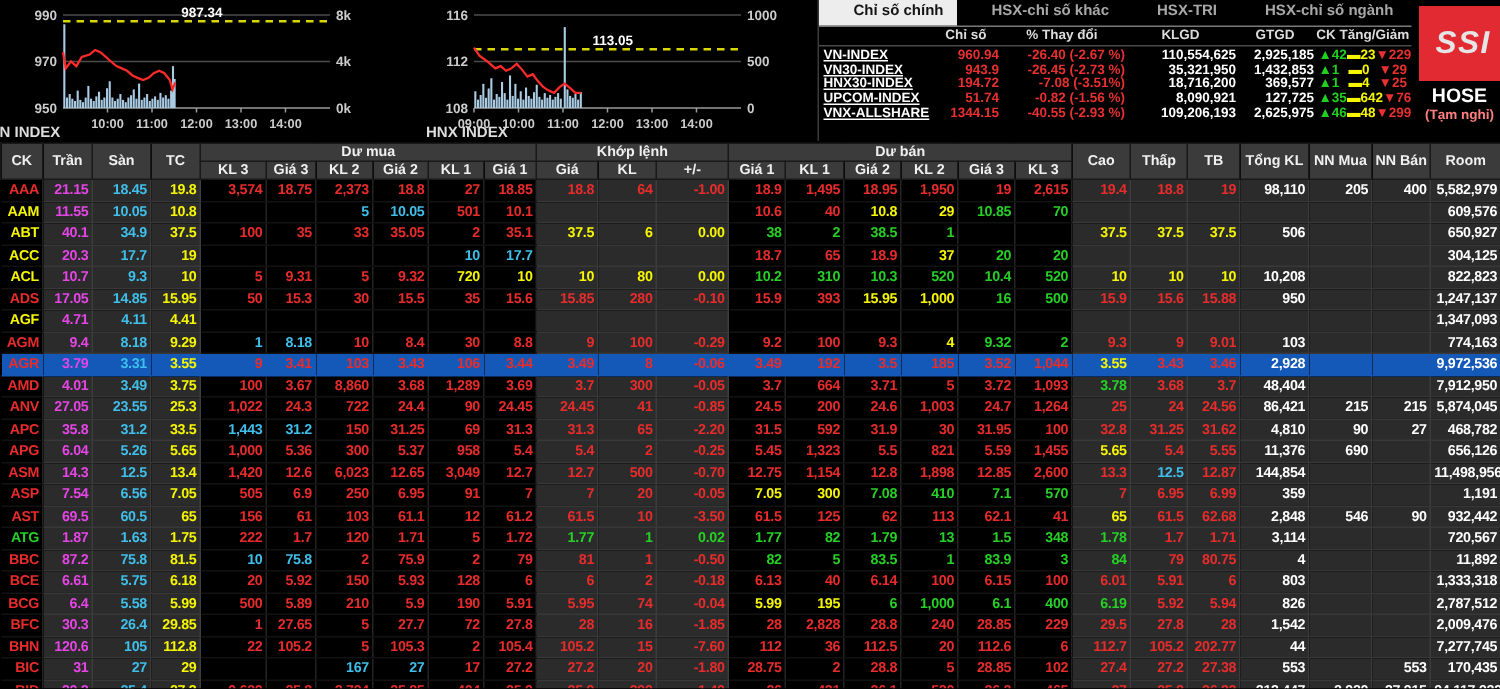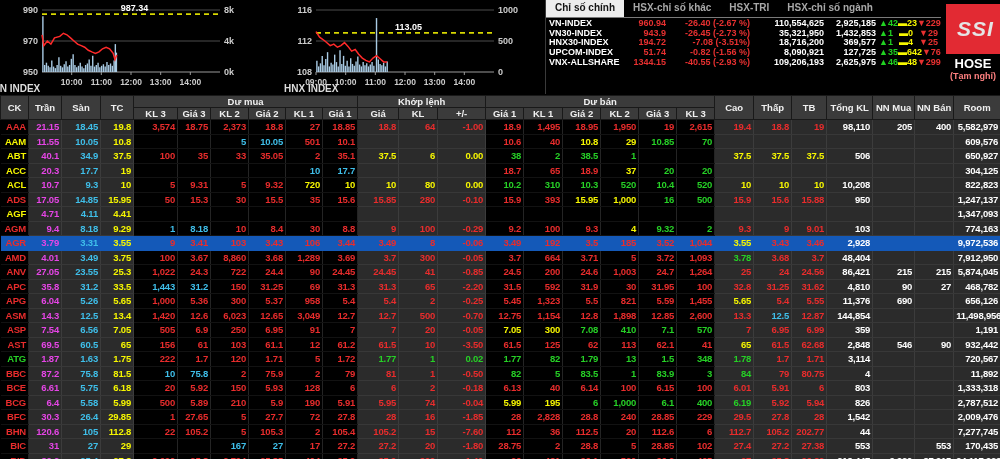--- a/index.html
+++ b/index.html
@@ -4,27 +4,27 @@
 <style>
   html,body{margin:0;padding:0;background:#000;}
   .screen{position:relative;width:1000px;height:459px;background:#000;overflow:hidden;
           font-family:"Liberation Sans",sans-serif;}
   
   .topbar{position:absolute;left:0;top:0;width:1000px;height:95px;background:#000;}
   .chart-label{position:absolute;font:bold 10px "Liberation Sans",sans-serif;color:#ddd;top:83px;}
   
   .index-panel{position:absolute;left:545px;top:0;width:395px;height:94px;border-left:1px solid #3a3a3a;}
   .tabs{display:flex;height:17px;border-bottom:1px solid #7a7a7a;align-items:stretch;}
-  .tab{font:bold 10px "Liberation Sans",sans-serif;color:#a8a8a8;padding:2px 9px 0 9px;cursor:pointer;white-space:nowrap;}
+  .tab{font:bold 10px "Liberation Sans",sans-serif;color:#a8a8a8;padding:2px 9px 0 23px;cursor:pointer;white-space:nowrap;}
   .tab.active{background:#ededed;color:#141414;}
   .idx-grid{display:grid;grid-template-columns:76px 44px 84px 74px 52px 65px;}
   .idx-head{height:12px;line-height:12px;font:bold 9px "Liberation Sans",sans-serif;color:#ddd;border-bottom:1px solid #4a4a4a;}
   .idx-head div{text-align:center;}
   .idx-row{height:9.7px;line-height:9.7px;font:bold 9px "Liberation Sans",sans-serif;}
-  .idx-name{color:#fff;text-align:left;padding-left:3px;white-space:nowrap;}
+  .idx-name{color:#fff;text-align:left;padding-left:3px;white-space:nowrap;text-decoration:underline;}
   .idx-val,.idx-chg{color:#e83030;text-align:right;white-space:nowrap;}
   .idx-klgd,.idx-gtgd{color:#fff;text-align:right;white-space:nowrap;}
   .idx-arrows{display:flex;justify-content:space-between;padding:0 3px;white-space:nowrap;}
   .au{color:#21d121;} .af{color:#f6f600;} .ad{color:#e83030;}
   
   .brand{position:absolute;left:946px;top:4px;width:54px;text-align:center;}
   .logo{width:59px;height:50px;background:#e22a33;color:#e5e5e5;font:bold italic 21px "Liberation Sans",sans-serif;
         display:flex;align-items:center;justify-content:center;letter-spacing:1px;}
   .exchange{color:#fff;font:bold 13px "Liberation Sans",sans-serif;margin-top:2px;}
   .status{color:#ff8080;font:bold 9px "Liberation Sans",sans-serif;}
@@ -182,20 +182,28 @@
     <div class="chart-label" style="left:-7px;">VN INDEX</div>
     <div class="chart-label" style="left:284px;">HNX INDEX</div>
 
     <div class="index-panel">
       <div class="tabs">
           <div class="tab active">Chỉ số chính</div>
           <div class="tab">HSX-chỉ số khác</div>
           <div class="tab">HSX-TRI</div>
           <div class="tab">HSX-chỉ số ngành</div>
         </div>
+      <div class="idx-grid idx-head">
+          <div></div>
+          <div>Chỉ số</div>
+          <div>% Thay đổi</div>
+          <div>KLGD</div>
+          <div>GTGD</div>
+          <div>CK Tăng/Giảm</div>
+        </div>
       <div>
           <div class="idx-grid idx-row">
             <div class="idx-name">VN-INDEX</div>
             <div class="idx-val">960.94</div>
             <div class="idx-chg">-26.40 (-2.67 %)</div>
             <div class="idx-klgd">110,554,625</div>
             <div class="idx-gtgd">2,925,185</div>
             <div class="idx-arrows">
               <span class="au">▲42</span>
               <span class="af">▬23</span>

